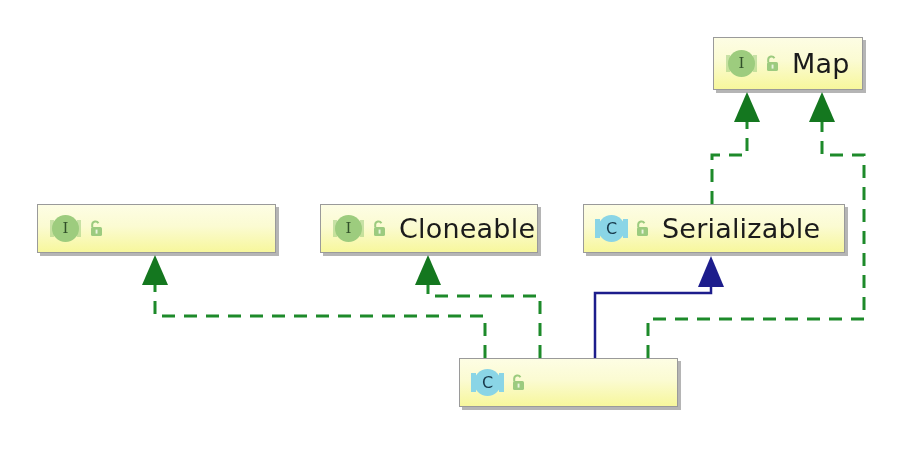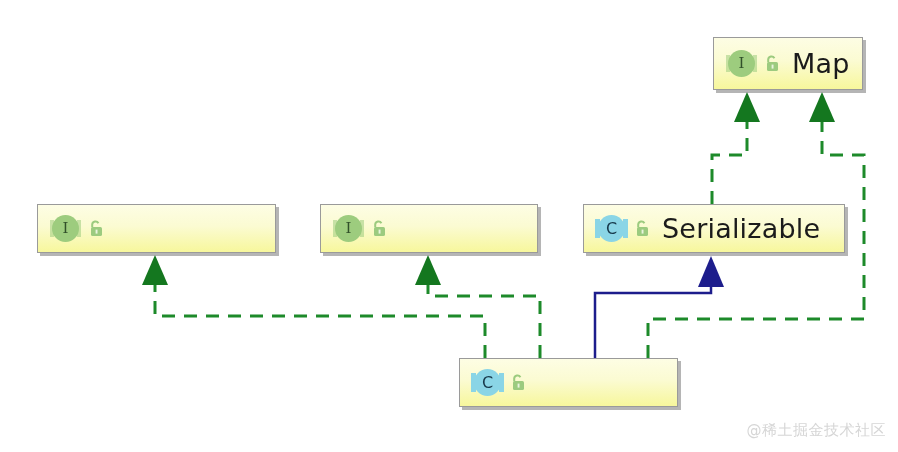--- a/index.html
+++ b/index.html
@@ -166,20 +166,21 @@
     </svg>
   </div>
 
   <div class="node" style="left:320px; top:204px; width:218px; height:49px;">
     <span class="type-icon iface">I</span>
     <svg class="lock-icon" viewBox="0 0 17 19">
       <path d="M4.2 8.2 V5.4 a3.3 3.3 0 0 1 6.2 -1.2" fill="none" stroke="#9ccb7f" stroke-width="2"></path>
       <rect x="3" y="8" width="11" height="9" rx="1.6" fill="#9ccb7f"></rect>
       <rect x="7.6" y="10.6" width="1.9" height="4" fill="#e9f4de"></rect>
     </svg>
+    <span class="node-label">Cloneable</span>
   </div>
 
   <div class="node" style="left:583px; top:204px; width:262px; height:49px;">
     <span class="type-icon cls">C</span>
     <svg class="lock-icon" viewBox="0 0 17 19">
       <path d="M4.2 8.2 V5.4 a3.3 3.3 0 0 1 6.2 -1.2" fill="none" stroke="#9ccb7f" stroke-width="2"></path>
       <rect x="3" y="8" width="11" height="9" rx="1.6" fill="#9ccb7f"></rect>
       <rect x="7.6" y="10.6" width="1.9" height="4" fill="#e9f4de"></rect>
     </svg>
     <span class="node-label">Serializable</span>
@@ -187,14 +188,13 @@
 
   <div class="node" style="left:459px; top:358px; width:219px; height:49px;">
     <span class="type-icon cls">C</span>
     <svg class="lock-icon" viewBox="0 0 17 19">
       <path d="M4.2 8.2 V5.4 a3.3 3.3 0 0 1 6.2 -1.2" fill="none" stroke="#9ccb7f" stroke-width="2"></path>
       <rect x="3" y="8" width="11" height="9" rx="1.6" fill="#9ccb7f"></rect>
       <rect x="7.6" y="10.6" width="1.9" height="4" fill="#e9f4de"></rect>
     </svg>
   </div>
 
-  <div class="watermark">@稀土掘金技术社区</div>
 </div>
 
 </body></html>

